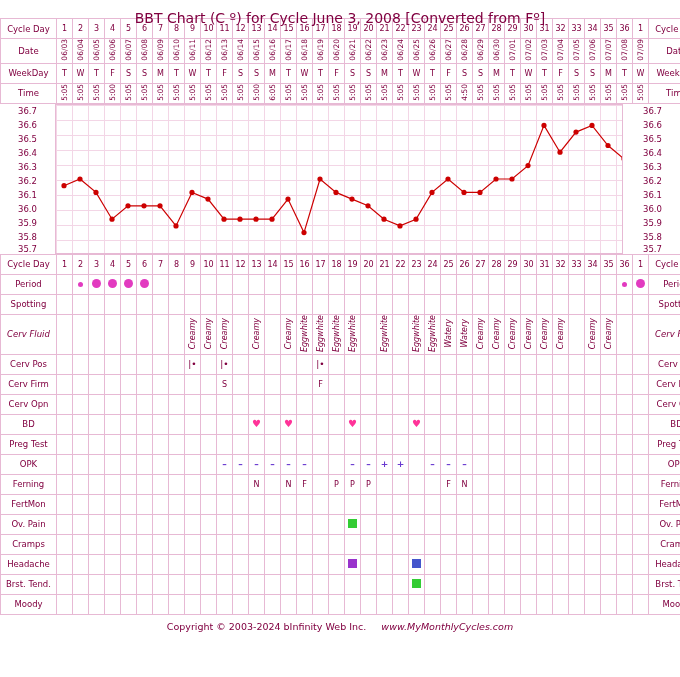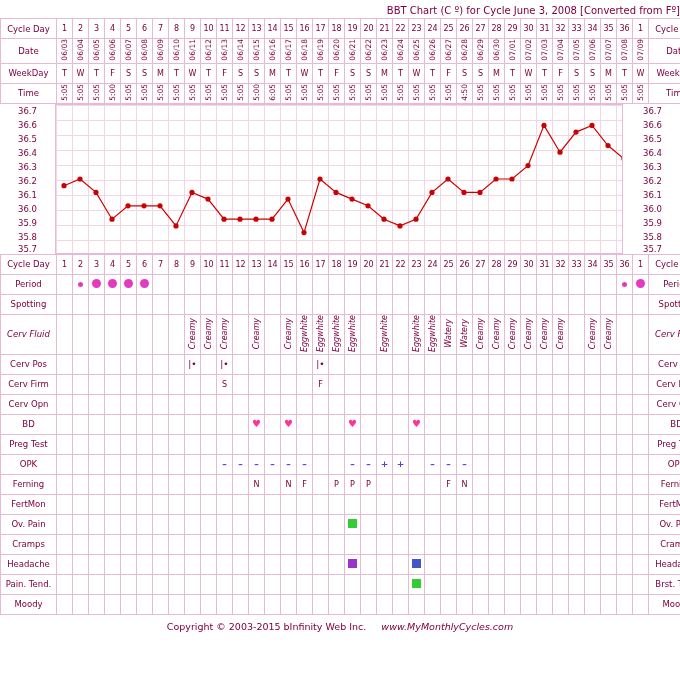--- a/index.html
+++ b/index.html
@@ -6,24 +6,24 @@
   body {
     margin: 0;
     background: #ffffff;
     font-family: "DejaVu Sans", sans-serif;
     width: 680px;
     height: 677px;
     overflow: hidden;
   }
   .wrap { width: 680px; height: 677px; position: relative; }
   .title {
-    text-align: right;
-    font-size: 10px;
+    text-align: center;
+    font-size: 14px;
     color: #800040;
-    padding-top: 4px;
+    padding-top: 11px;
     height: 18px;
     line-height: 14px;
   }
   table.grid {
     border-collapse: collapse;
     table-layout: fixed;
     width: 680px;
     font-size: 8px;
     color: #800040;
   }
@@ -978,21 +978,21 @@
           <td class="day"></td>
           <td class="day"></td>
           <td class="day"></td>
           <td class="day"></td>
           <td class="day"></td>
           <td class="day"></td>
           <td class="day"></td>
           <td class="lab">Headache</td>
     </tr>
     <tr id="row-brsttend">
-      <td class="lab">Pain. Tend.</td>
+      <td class="lab">Brst. Tend.</td>
       <td class="day"></td>
           <td class="day"></td>
           <td class="day"></td>
           <td class="day"></td>
           <td class="day"></td>
           <td class="day"></td>
           <td class="day"></td>
           <td class="day"></td>
           <td class="day"></td>
           <td class="day"></td>
@@ -1063,18 +1063,18 @@
           <td class="day"></td>
           <td class="day"></td>
           <td class="day"></td>
           <td class="day"></td>
           <td class="lab">Moody</td>
     </tr>
   </tbody>
     </table>
 
   <div class="footer">
-    <span>Copyright © 2003-2015 bInfinity Web Inc.</span>
+    <span>Copyright © 2003-2024 bInfinity Web Inc.</span>
     &nbsp;&nbsp;&nbsp;
     <span class="url">www.MyMonthlyCycles.com</span>
   </div>
 
 </div>
 
 </body></html>

